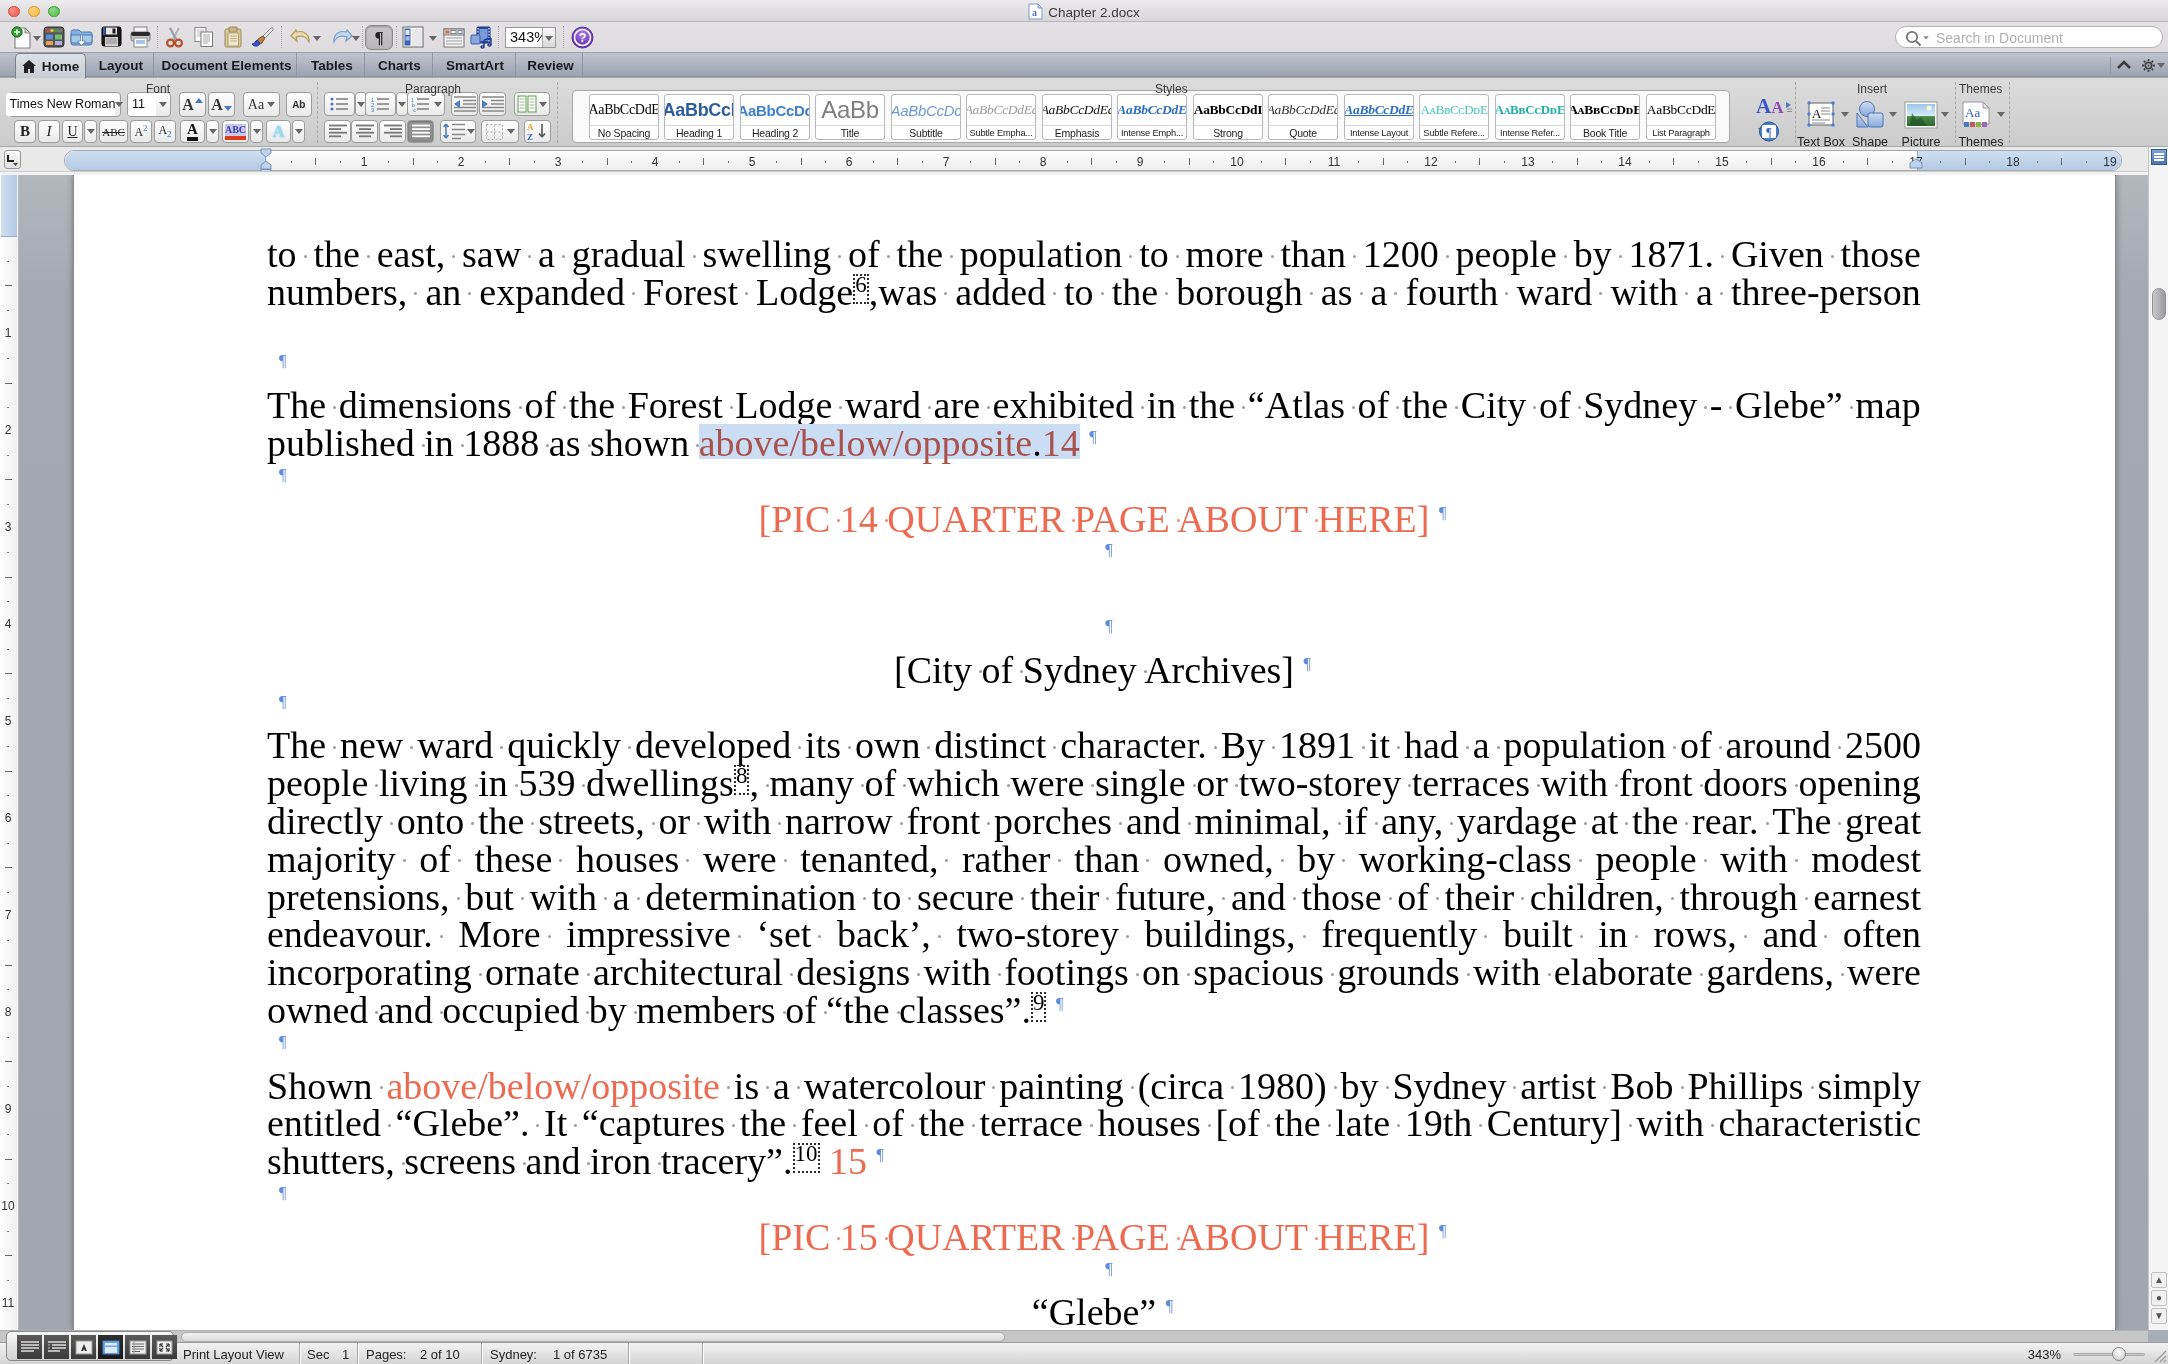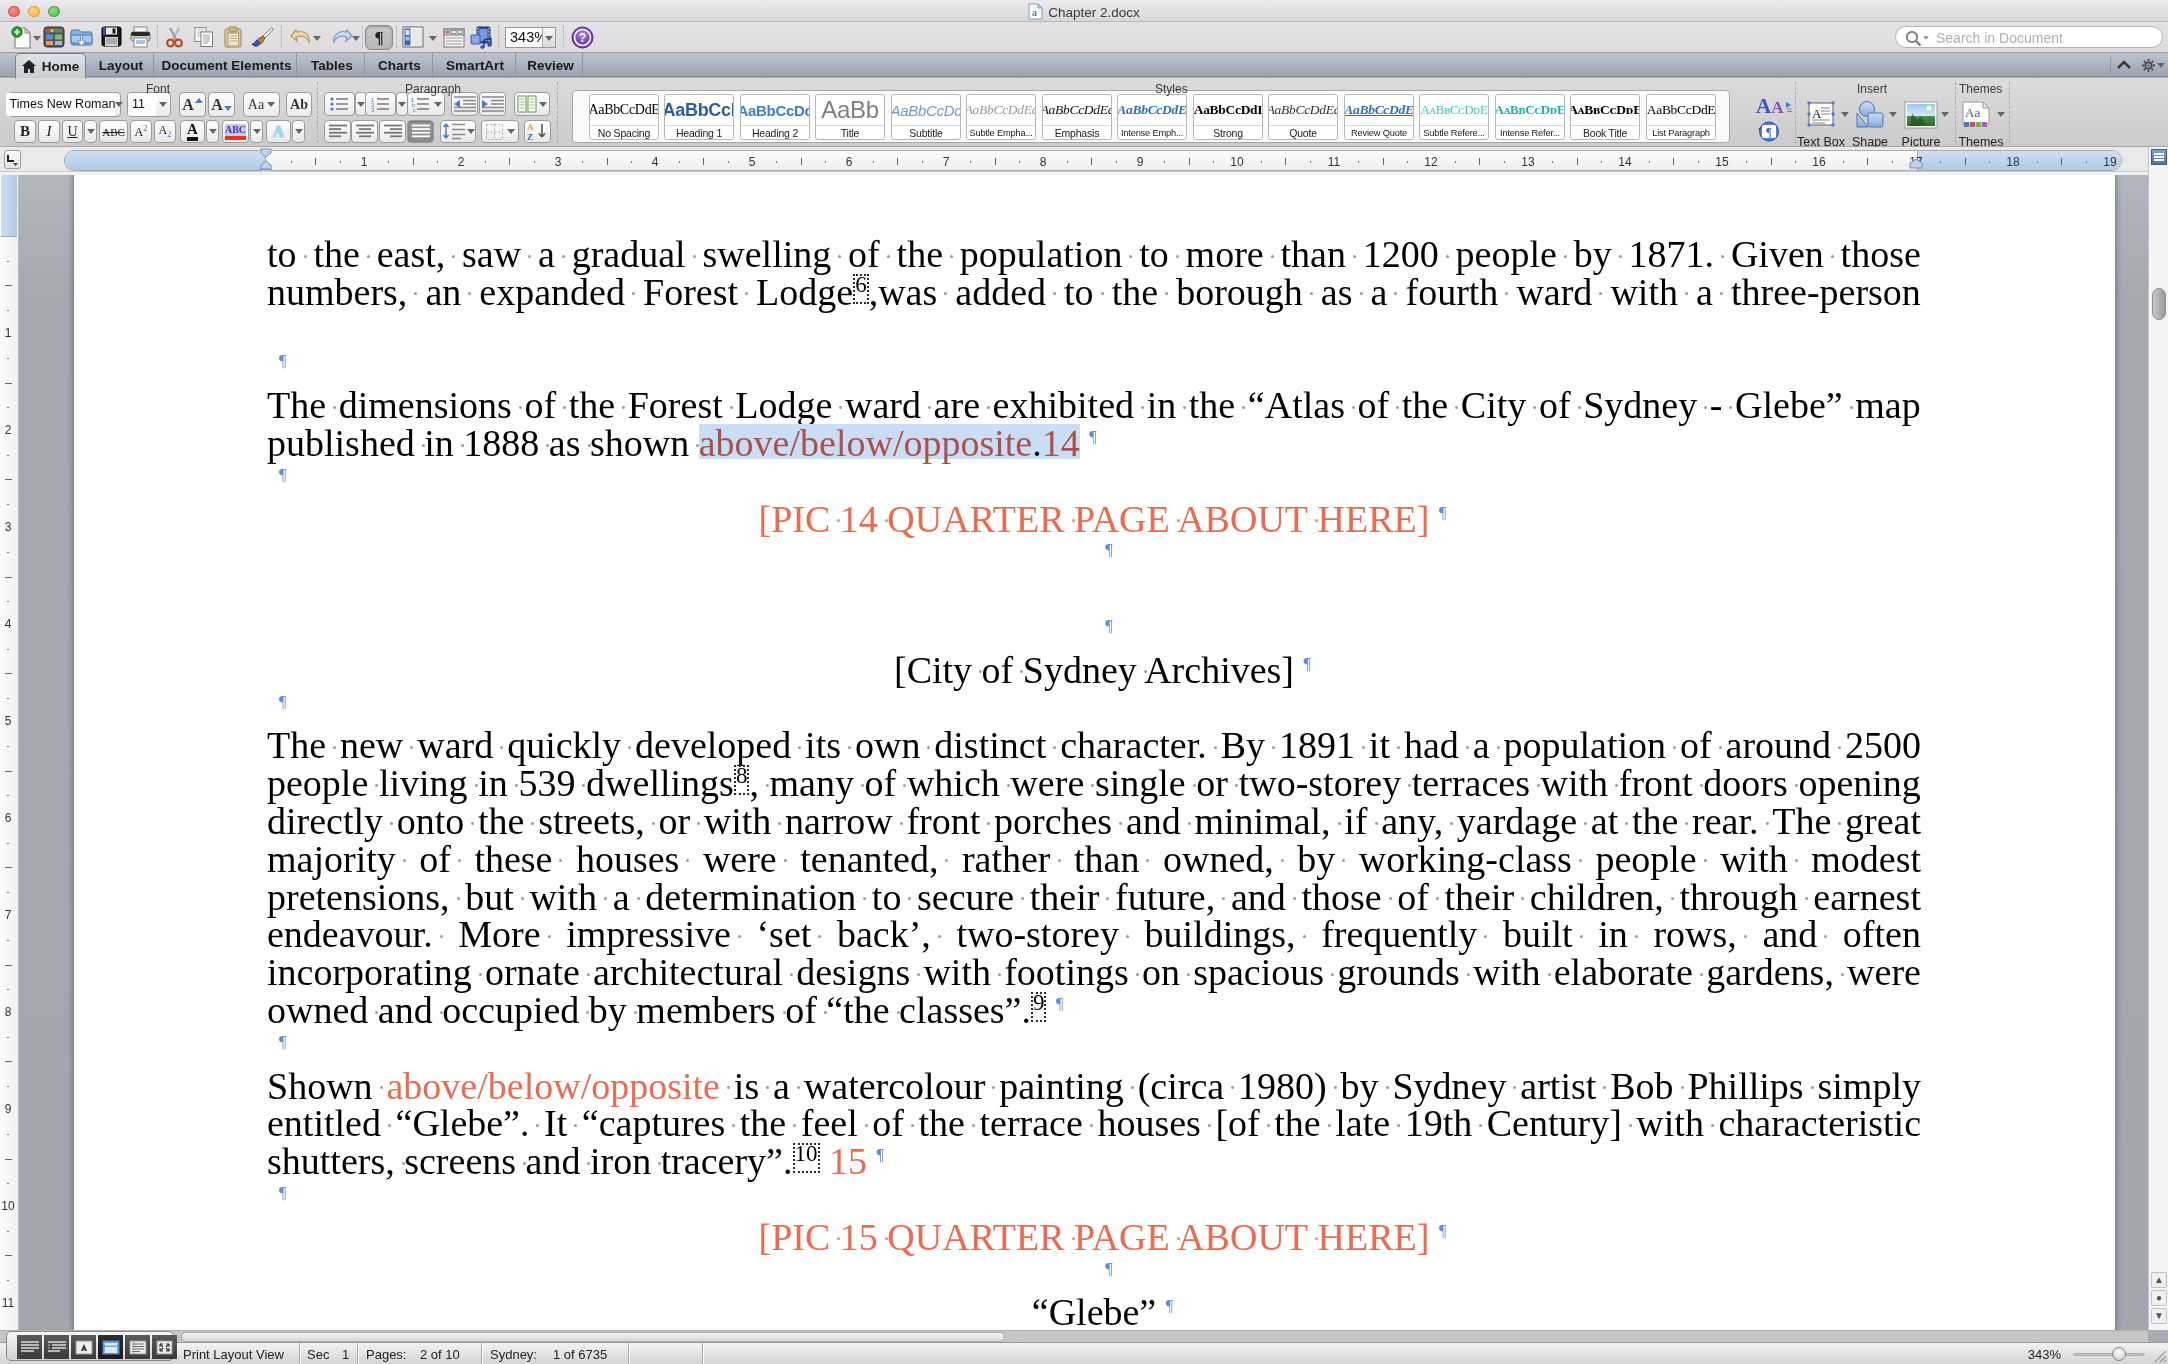--- a/index.html
+++ b/index.html
@@ -42,21 +42,21 @@
 .gsep { position:absolute; top:4px; height:61px; border-left:1px dashed #aaa; }
 .rb { position:absolute; background:linear-gradient(#fefefe,#e9e9e9); border:1px solid #9c9c9c; border-radius:4px;
   display:flex; align-items:center; justify-content:center; }
 .rb.sel2 { background:linear-gradient(#9a9a9a,#8a8a8a); box-shadow:inset 0 1px 2px rgba(0,0,0,0.3); }
 .cbtxt { flex:1; background:#fff; height:100%; font-size:12.5px; color:#111; line-height:23px; padding-left:4px; border-radius:3px 0 0 3px; white-space:nowrap; }
 .cbcar { width:14px; height:100%; display:flex; align-items:center; justify-content:center; }
 .bigA { font-size:16px; font-weight:bold; color:#333; font-family:'Liberation Serif',serif; }
 .upar { width:0; height:0; border-left:4px solid transparent; border-right:4px solid transparent; border-bottom:5px solid #4a7ac0; margin:-8px 0 0 1px; }
 .dnar { width:0; height:0; border-left:4px solid transparent; border-right:4px solid transparent; border-top:5px solid #4a7ac0; margin:8px 0 0 1px; }
 .aa { font-size:14px; color:#333; font-family:'Liberation Serif',serif; }
-.ab { font-size:14px; font-weight:bold; color:#333; font-family:Liberation Serif, serif; }
+.ab { font-size:11px; font-weight:bold; color:#333; font-family:Liberation Mono, monospace; }
 .gB { font-size:15px; font-family:'Liberation Serif',serif; color:#222; }
 .gI { font-size:15px; font-family:'Liberation Serif',serif; color:#222; }
 .gU { font-size:14px; font-family:'Liberation Serif',serif; color:#222; }
 .gS { font-size:11px; font-family:'Liberation Serif',serif; color:#222; }
 .gX { font-size:12px; font-family:'Liberation Serif',serif; color:#222; }
 .gX sup,.gX sub { color:#4a7ac0; font-size:9px; }
 .gA { font-size:15px; font-weight:bold; font-family:'Liberation Serif',serif; color:#111; border-bottom:4px solid #111; line-height:1; }
 .gH { font-size:10px; font-weight:bold; font-family:'Liberation Serif',serif; color:#3a3ab8; border-bottom:4px solid #e03a1a; background:#c8c8e8; line-height:1.2; }
 .gG { font-size:16px; font-weight:bold; font-family:'Liberation Serif',serif; color:#9adaf0; text-shadow:0 0 2px #5ab0d8; }
 #styleswell { position:absolute; left:572px; top:12px; width:1158px; height:53px; background:#fafafa; border:1px solid #a8a8a8; border-radius:4px; }
@@ -521,21 +521,21 @@
         <div class="card" style="left:695px">
           <div class="cprev">
             <span style="font-family:Liberation Serif,serif;font-style:italic;font-size:13.5px;color:#333">AaBbCcDdEc</span>
           </div>
           <div class="clab" style="font-size:10.5px">Quote</div>
         </div>
         <div class="card" style="left:771px">
           <div class="cprev">
             <span style="font-family:Liberation Serif,serif;font-style:italic;font-weight:bold;font-size:13.5px;color:#2e6fc0;text-decoration:underline">AaBbCcDdE</span>
           </div>
-          <div class="clab" style="font-size:9.3px">Review Quote</div>
+          <div class="clab" style="font-size:9.3px">Intense Layout</div>
         </div>
         <div class="card" style="left:846px">
           <div class="cprev">
             <span style="font-family:Liberation Serif,serif;font-size:13px;color:#45c5ba">AᴀBʙCᴄDᴅE</span>
           </div>
           <div class="clab" style="font-size:9.3px">Subtle Refere...</div>
         </div>
         <div class="card" style="left:922px">
           <div class="cprev">
             <span style="font-family:Liberation Serif,serif;font-weight:bold;font-size:13px;color:#20b2a6">AᴀBʙCᴄDᴅE</span>

